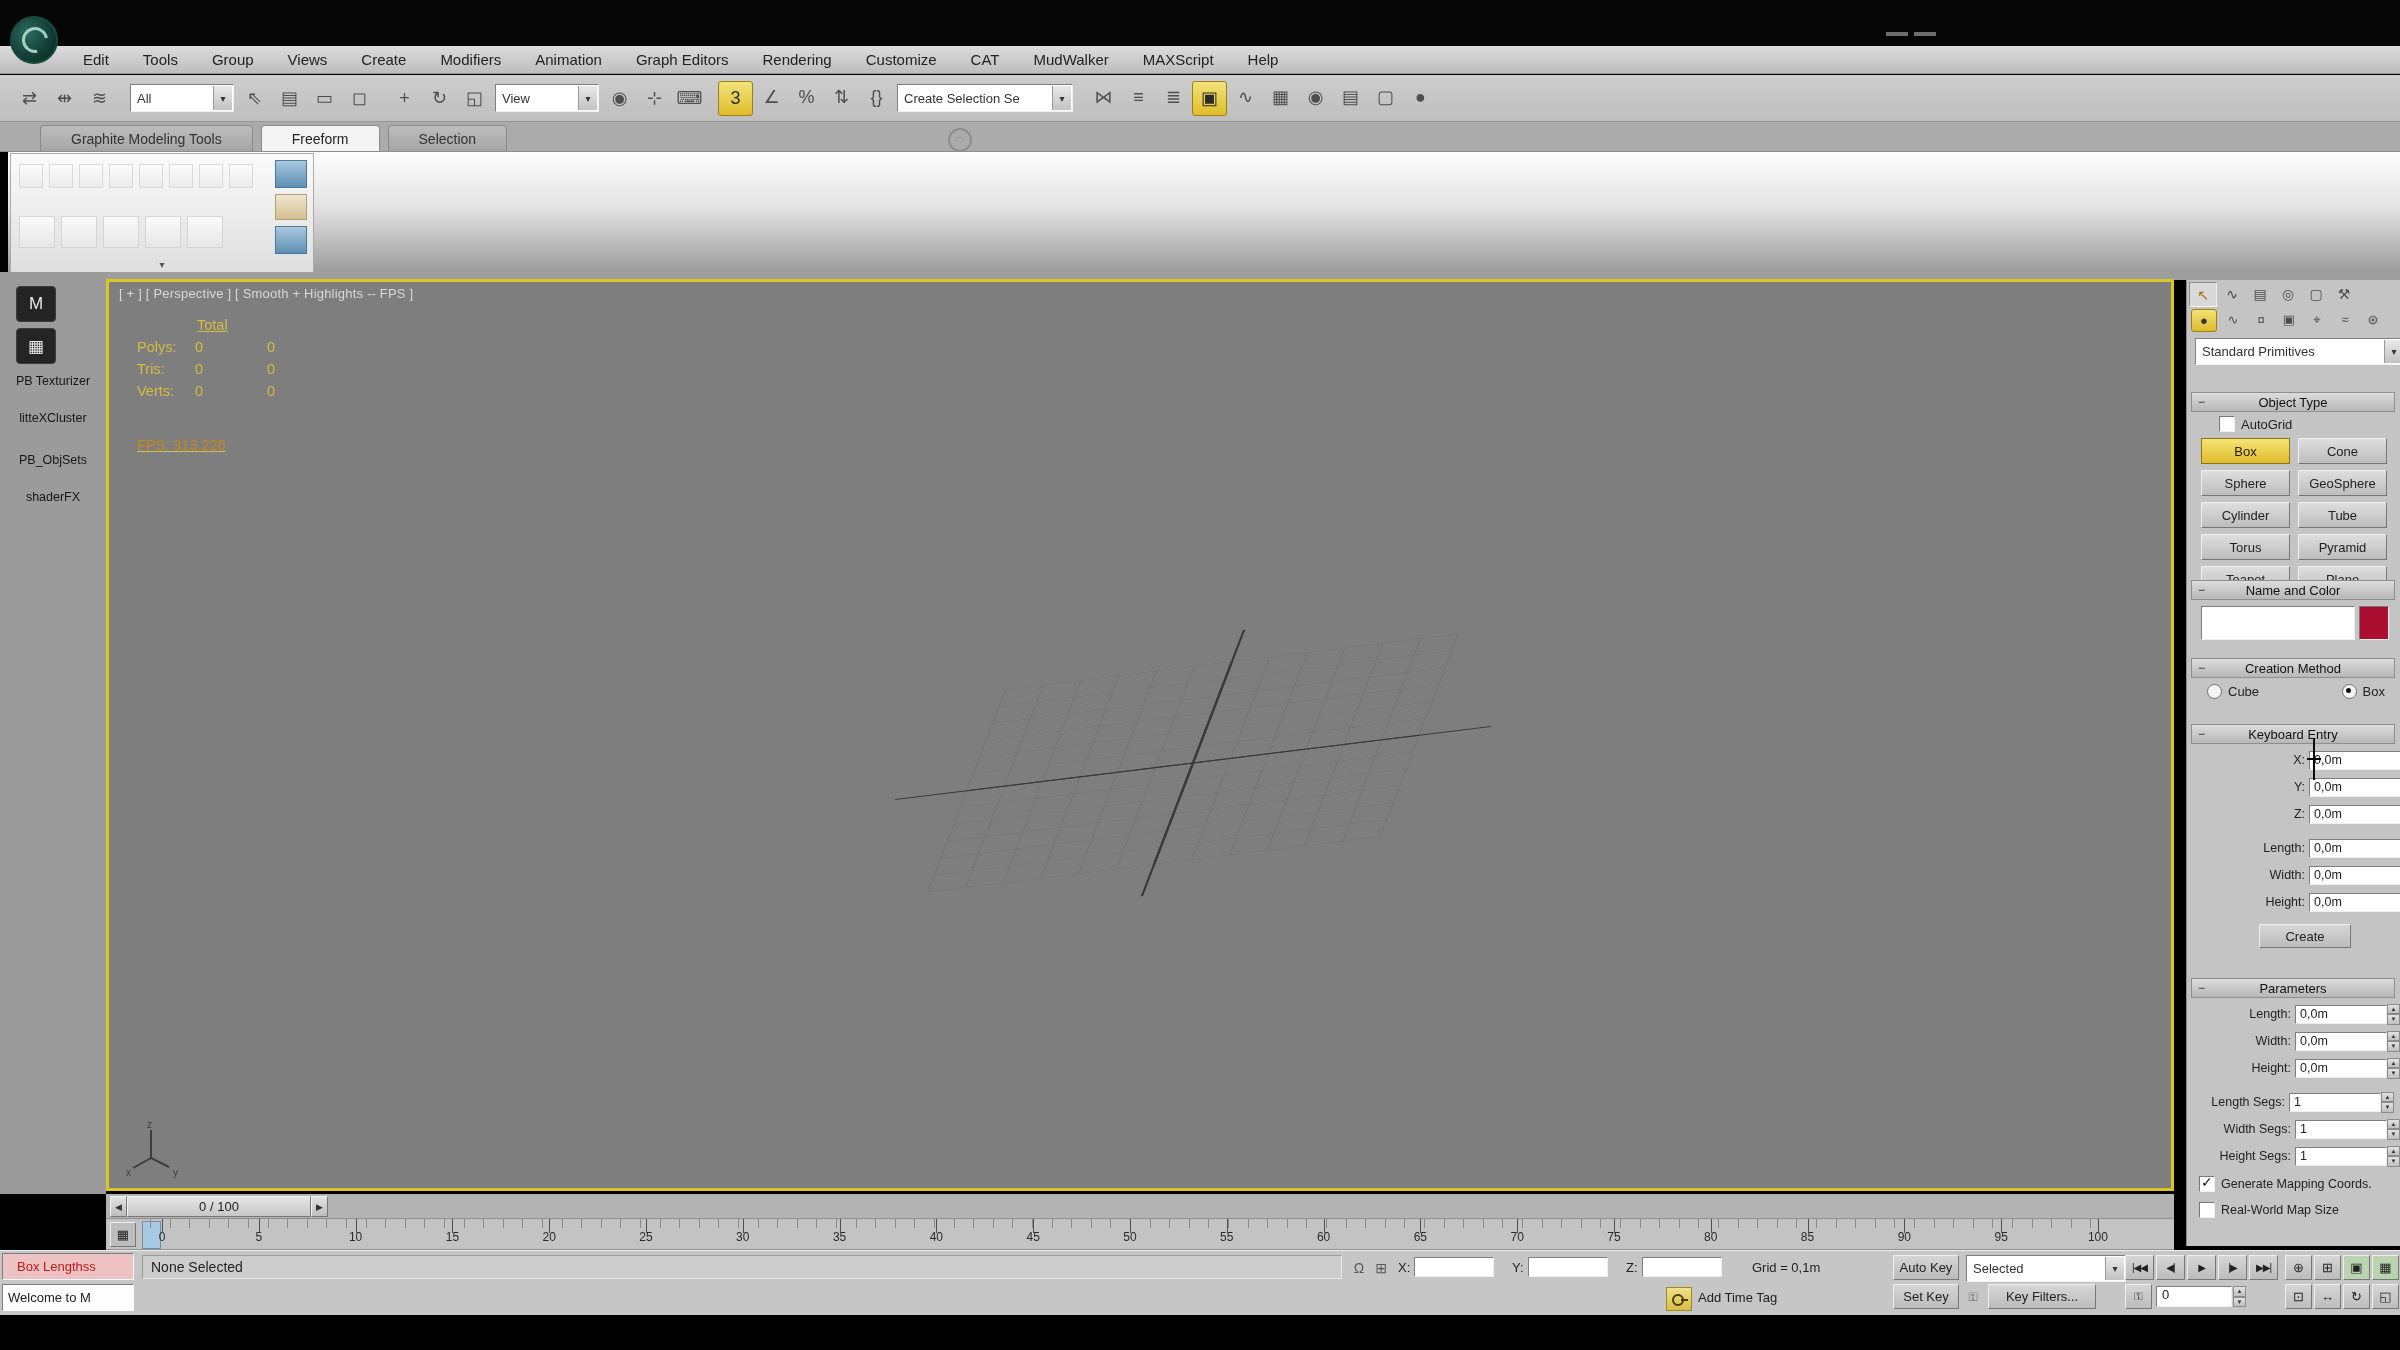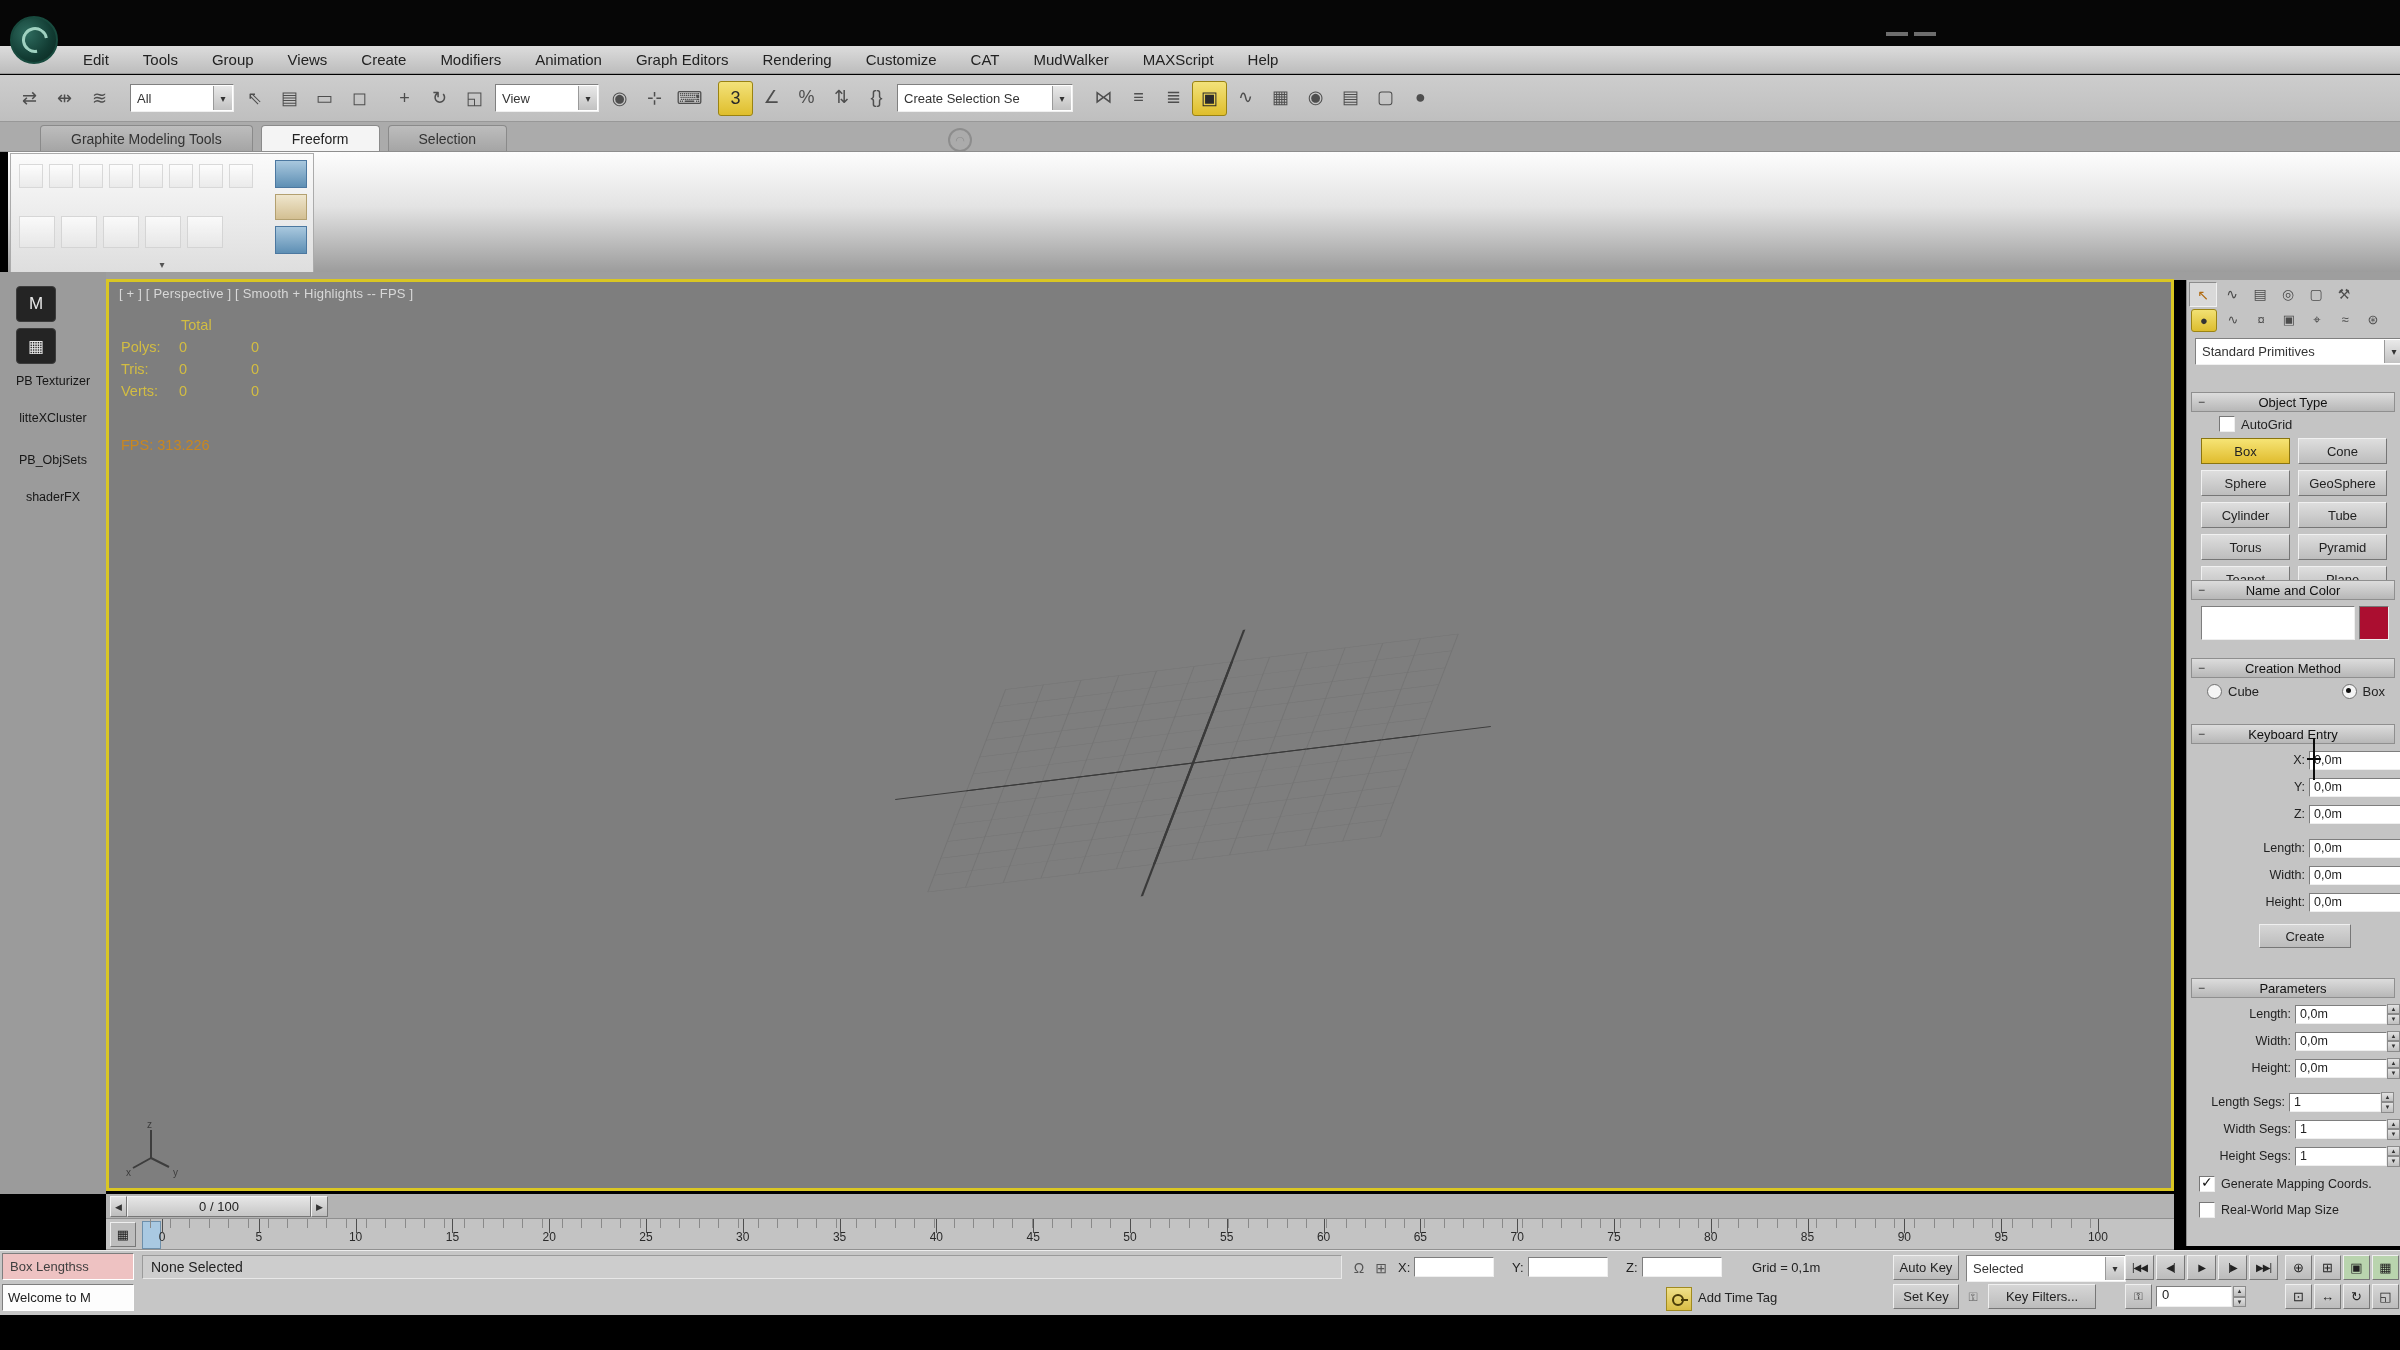--- a/index.html
+++ b/index.html
@@ -59,21 +59,21 @@
   
   #leftpanel{left:0;top:272px;width:106px;height:922px;background:#9b9b9b;}
   .lp-icon{left:16px;width:38px;height:34px;background:#242424;border-radius:4px;border:1px solid #3c3c3c;
     color:#e8e8e8;display:flex;align-items:center;justify-content:center;font-size:17px;}
   .lp-label{left:0;width:106px;text-align:center;font-size:12.5px;color:#161616;white-space:nowrap;}
 
   
   #viewport{left:106px;top:279px;width:2068px;height:912px;background:#7e7e7e;
     border:3px solid #d9c623;box-sizing:border-box;}
   #vp-label{left:10px;top:4px;font-size:13px;color:#d8d8d8;letter-spacing:.2px;}
-  #vp-stats{left:12px;top:32px;font-size:14.5px;color:#d3bd42;line-height:22px;}
+  #vp-stats{left:28px;top:32px;font-size:14.5px;color:#d3bd42;line-height:22px;text-decoration:underline;}
   #vp-stats .hdr{margin-left:60px;}
   .stat-row span{display:inline-block;}
   .stat-row .lbl{width:58px;}
   .stat-row .v1{width:72px;}
   #vp-fps{margin-top:32px;color:#c9871f;}
   #vp-grid{left:0;top:0;}
   #axis-tripod{left:14px;bottom:10px;}
 
   
   #timeslider{left:106px;top:1194px;width:2068px;height:24px;background:#b3b3b3;border-bottom:1px solid #8f8f8f;}
@@ -90,21 +90,21 @@
     background:repeating-linear-gradient(90deg,#8a8a8a 0 1px,transparent 1px 19.6px);
     background-size:1960px 9px;background-repeat:no-repeat;
     display:flex;justify-content:space-between;}
   .tick-label{font-size:12px;color:#2a2a2a;padding-top:11px;position:relative;width:24px;text-align:center;}
   .tick-label::before{content:"";position:absolute;left:50%;top:0;width:1px;height:14px;background:#4f4f4f;}
   #frame-marker{left:36px;top:2px;width:17px;height:26px;background:#a9c9e2;border:1px solid #6d8faa;}
 
   
   #statusbar{left:0;top:1250px;width:2400px;height:64px;background:#c6c6c6;border-top:1px solid #ededed;}
   #listener-pink{left:2px;top:2px;width:132px;height:27px;background:#eec2c2;border:1px solid;border-color:#7e7e7e #fff #fff #7e7e7e;
-    font-size:13px;color:#404040;display:flex;align-items:center;padding-left:7px;box-sizing:border-box;white-space:nowrap;overflow:hidden;}
+    font-size:13px;color:#b91c1c;display:flex;align-items:center;padding-left:14px;box-sizing:border-box;white-space:nowrap;overflow:hidden;}
   #listener-white{left:2px;top:33px;width:132px;height:27px;background:#fdfdfd;border:1px solid;border-color:#7e7e7e #fff #fff #7e7e7e;
     font-size:13px;color:#222;display:flex;align-items:center;padding-left:5px;box-sizing:border-box;white-space:nowrap;overflow:hidden;}
   #status-line{left:142px;top:4px;width:1200px;height:24px;font-size:14px;color:#222;display:flex;align-items:center;padding-left:8px;
     background:#cdcdcd;border:1px solid;border-color:#9a9a9a #e8e8e8 #e8e8e8 #9a9a9a;box-sizing:border-box;}
   #prompt-line{left:142px;top:33px;width:1738px;height:26px;font-size:14px;color:#222;display:flex;align-items:center;padding-left:8px;
     background:#d6d6d6;border:1px solid;border-color:#9a9a9a #eee #eee #9a9a9a;box-sizing:border-box;}
   .sb-icon{width:22px;height:22px;display:flex;align-items:center;justify-content:center;font-size:14px;color:#555;}
   .coord-lbl{font-size:13px;color:#222;top:9px;}
   .coord-field{top:6px;width:80px;height:20px;font-size:13px;padding-left:4px;box-sizing:border-box;color:#222;}
   #grid-label{left:1752px;top:9px;font-size:13px;color:#222;}

